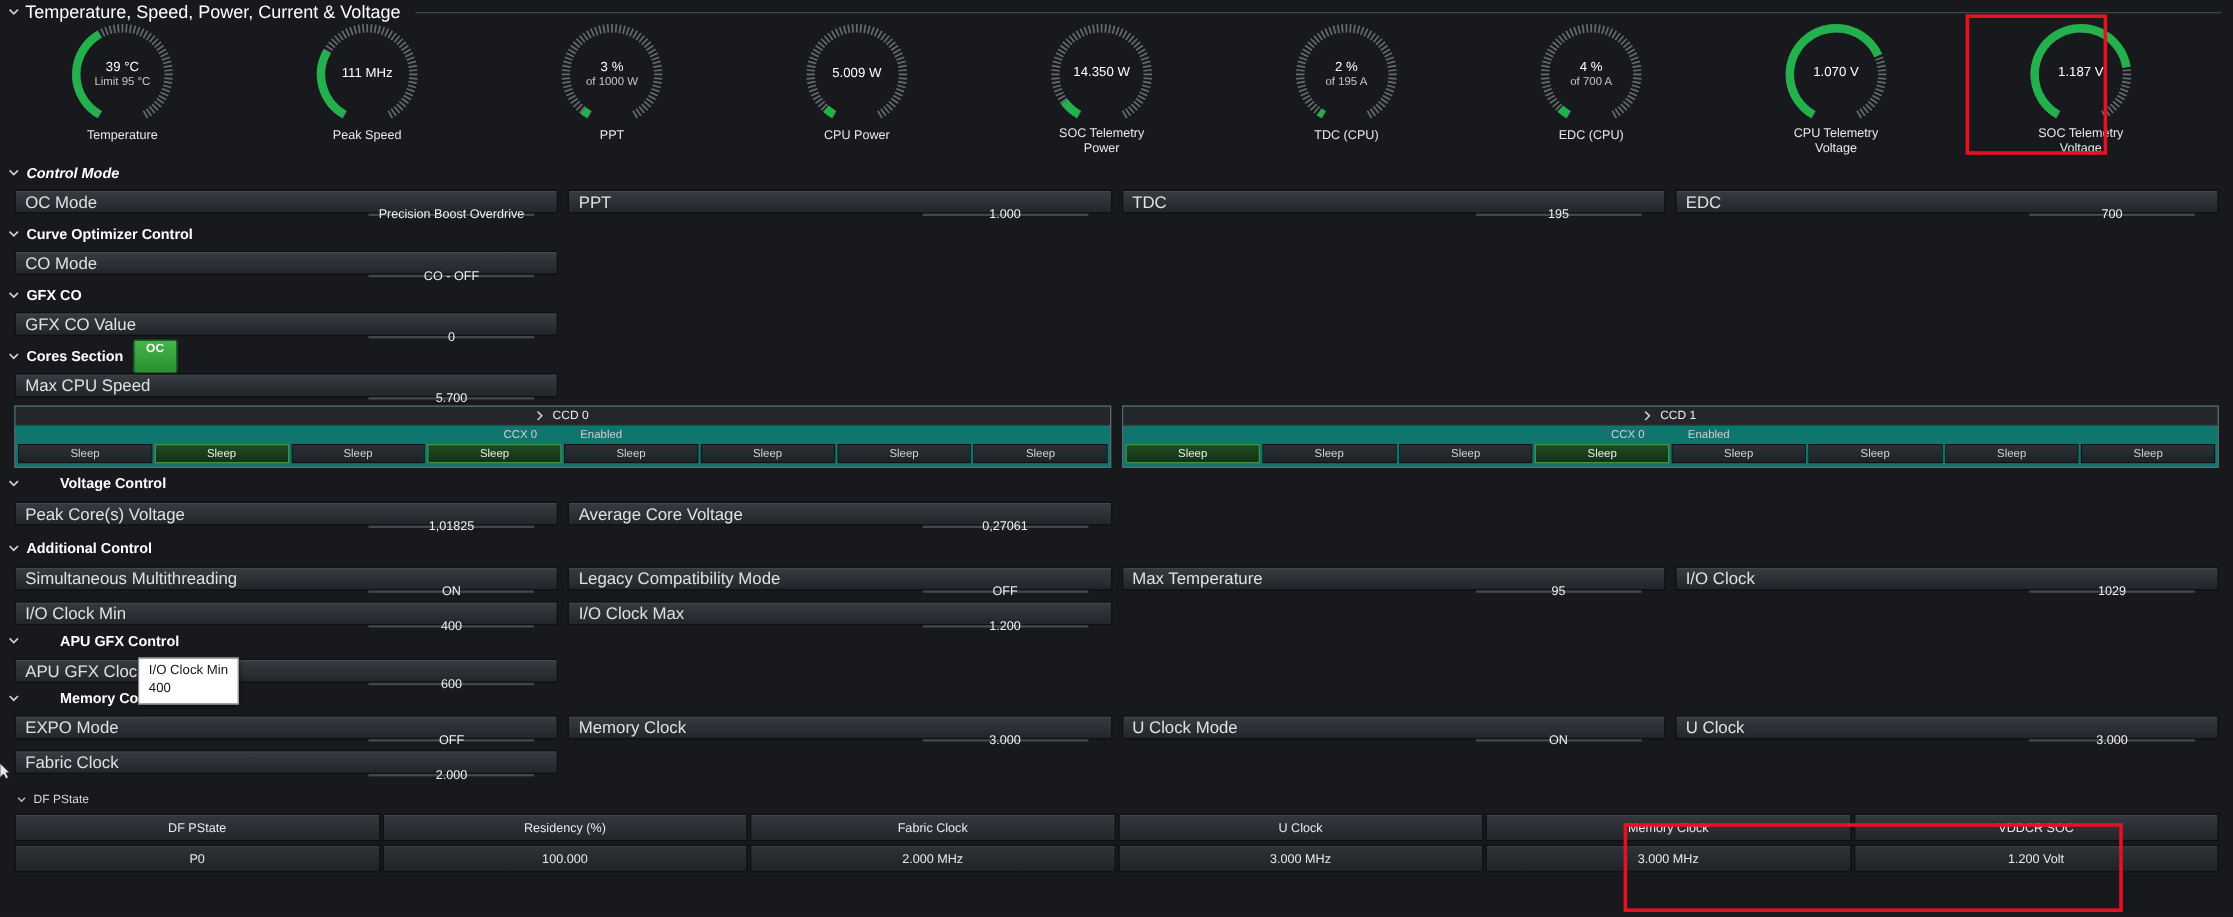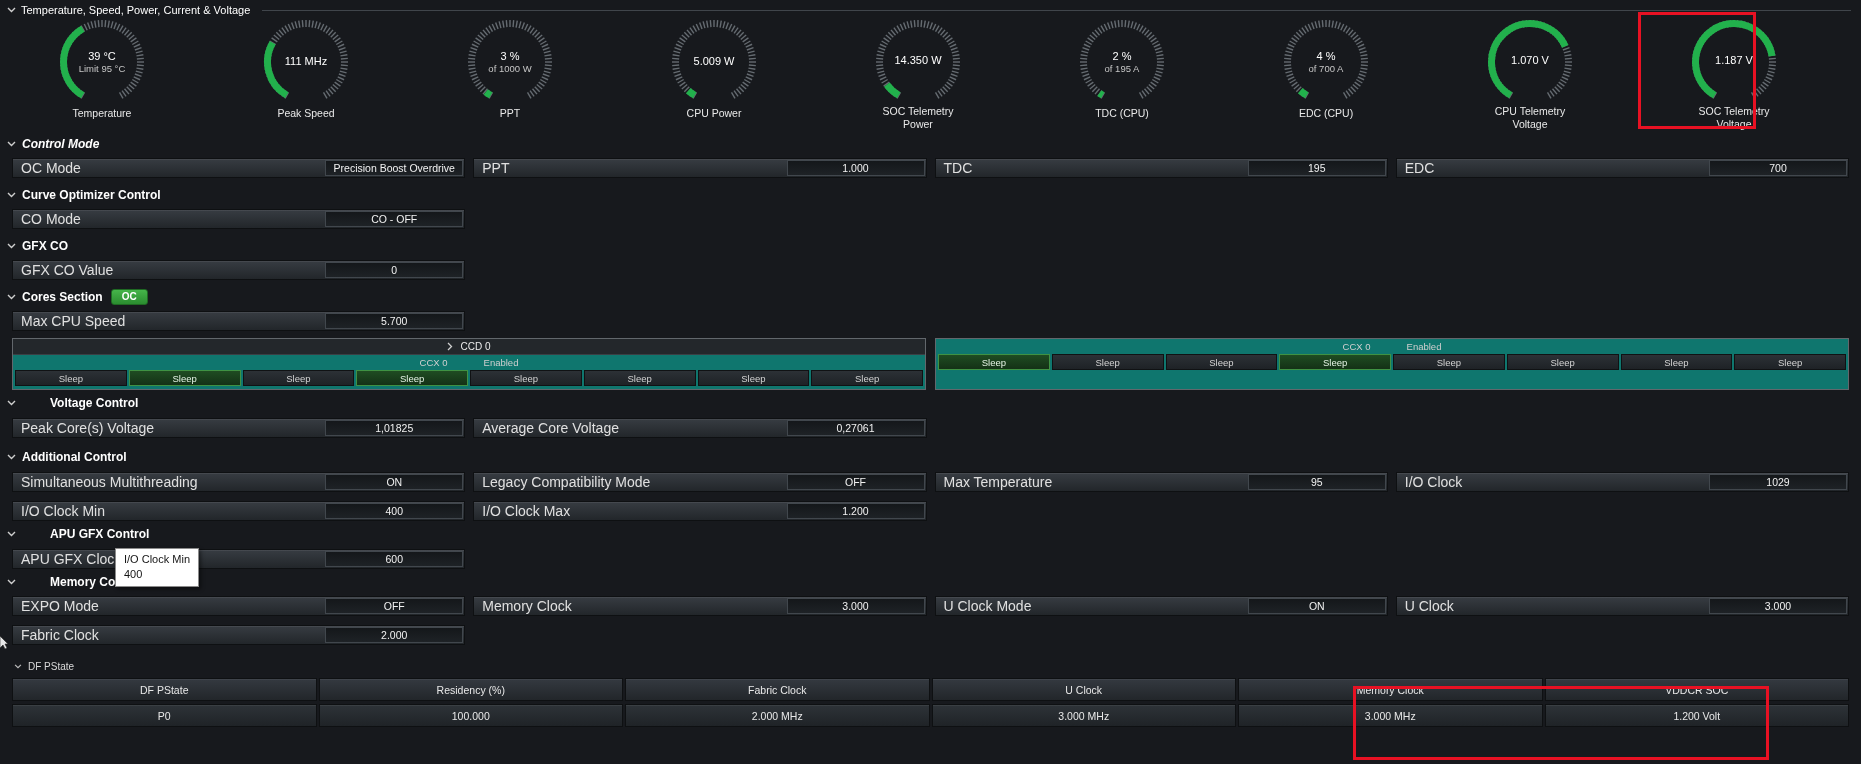--- a/index.html
+++ b/index.html
@@ -8,48 +8,48 @@
     width: 1861px; height: 764px;
     background: #17191d;
     font-family: "Liberation Sans", sans-serif;
     color: #e4e4e4;
     overflow: hidden;
     position: relative;
   }
   
   .main-title-row { display:flex; align-items:center; height:17px; padding:3px 10px 0 7px; }
   .chev { flex:0 0 auto; }
-  .main-title { font-size:11px; color:#ffffff; margin-left:5px; white-space:nowrap; }
+  .main-title { font-size:15px; color:#ffffff; margin-left:5px; white-space:nowrap; }
   .title-rule { flex:1; height:0; border-top:1px solid #40454b; margin-left:12px; }
 
   
   .gauges-row { display:flex; height:112px; margin-top:2px; }
   .gauge-box { width:204px; display:flex; flex-direction:column; align-items:center; }
   .gauge-wrap { position:relative; width:86px; height:86px; }
   .gauge-svg { position:absolute; inset:0; width:86px; height:86px; }
   .gauge-text { position:absolute; inset:0; display:flex; flex-direction:column; align-items:center; justify-content:center; }
   .gauge-value { font-size:11px; color:#ffffff; white-space:nowrap; }
   .gauge-sub { font-size:9.5px; color:#c6c6c6; margin-top:1px; white-space:nowrap; min-height:2px; }
   .gauge-label { margin-top:2px; font-size:10.5px; line-height:1.22; color:#e8e8e8; text-align:center; max-width:92px; }
 
   
   .sec-header { display:flex; align-items:center; margin:8px 12px 0 7px; height:18px; }
   .sec-title { font-size:12px; font-weight:bold; color:#ffffff; margin-left:6px; white-space:nowrap; }
   .sec-header.small { height:14px; margin-left:14px; }
   .sec-header.small .sec-title { font-size:10px; font-weight:normal; color:#d9d9d9; }
   .oc-badge { margin-left:8px; background:linear-gradient(#46b54a,#2b8d30); border:1px solid #1f6a23;
-              color:#fff; font-size:10px; font-weight:bold; padding:1px 10px 2px; border-radius:3px; }
+              color:#fff; font-size:10px; font-weight:bold; padding:1px 10px 14px; border-radius:3px; }
 
   
   .row4 { display:grid; grid-template-columns:repeat(4,1fr); gap:8px; margin:5px 12px 0; }
   .field { height:20px; display:flex; align-items:stretch; background:linear-gradient(#373c42,#22262a);
            border:1px solid #0e1012; box-shadow: inset 0 1px 0 rgba(255,255,255,.07); }
   .field-label { flex:1; display:flex; align-items:center; padding-left:8px; font-size:14px; color:#e0e0e0;
                  white-space:nowrap; overflow:hidden; }
-  .field-value { width:138px; margin:1px; display:flex; align-items:center; justify-content:center;
+  .field-value { width:138px; margin:19px; display:flex; align-items:center; justify-content:center;
                  font-size:10.5px; color:#f1f1f1; background:linear-gradient(#14171a,#1e2226);
                  border:1px solid #41474d; white-space:nowrap; }
   .mt6 { margin-top:6px; } .mt9 { margin-top:9px; }
   .hdr-mt10 { margin-top:10px; } .hdr-mt12 { margin-top:4px;gap:28px; } .hdr-mt14 { margin-top:14px; } .hdr-mt4 { margin-top:4px;font-style:italic; }
 
   
   .ccd-grid { display:grid; grid-template-columns:1fr 1fr; gap:9px; margin:7px 12px 0; }
   .ccd { border:1px solid #62676c; background:#0f766e; }
   .ccd-title { display:flex; align-items:center; justify-content:center; height:16px; gap:7px;
                font-size:10px; color:#ececec; background:#23272b; border-bottom:1px solid #3a3f44; }
@@ -832,20 +832,26 @@
       <div class="core-cell">Sleep</div>
       <div class="core-cell active">Sleep</div>
       <div class="core-cell">Sleep</div>
       <div class="core-cell">Sleep</div>
       <div class="core-cell">Sleep</div>
       <div class="core-cell">Sleep</div>
     </div>
   </div>
 
   <div class="ccd">
+    <div class="ccd-title">
+      <svg width="6" height="9" viewBox="0 0 6 9">
+          <polyline points="1,1 4.5,4.5 1,8" fill="none" stroke="#cfcfcf" stroke-width="1.3"></polyline>
+        </svg>
+      <span>CCD 1</span>
+    </div>
     <div class="ccx-row">
       <span>CCX 0</span>
       <span>Enabled</span>
     </div>
     <div class="cores-row">
       <div class="core-cell active">Sleep</div>
       <div class="core-cell">Sleep</div>
       <div class="core-cell">Sleep</div>
       <div class="core-cell active">Sleep</div>
       <div class="core-cell">Sleep</div>

